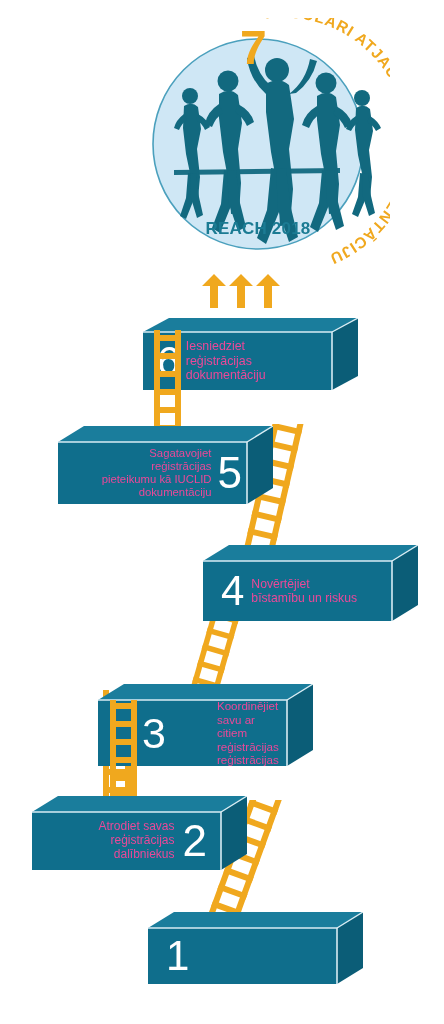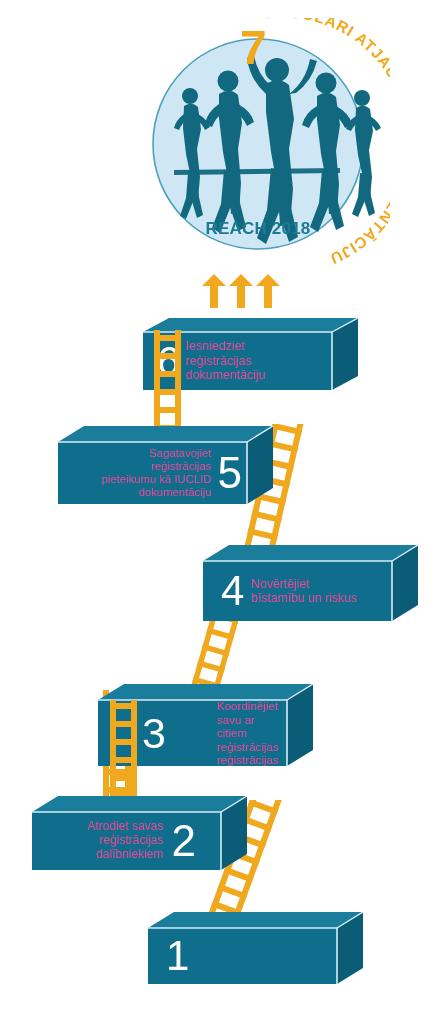--- a/index.html
+++ b/index.html
@@ -308,25 +308,25 @@
   </svg>
 
   <div class="step right-num" style="left:32px;top:796px;width:215px;height:82px;">
     <svg class="box-svg" width="215" height="82" viewBox="0 0 215 82">
       <polygon points="0,16 26,0 215,0 189,16" fill="#1a7d9c"></polygon>
       <polygon points="189,16 215,0 215,58 189,74" fill="#0b5d77"></polygon>
       <rect x="0" y="16" width="189" height="58" fill="#0f6e8c"></rect>
       <polyline points="0,16 189,16 189,74" fill="none" stroke="#d8ecf3" stroke-width="1.6"></polyline>
       <polyline points="189,16 215,0" fill="none" stroke="#d8ecf3" stroke-width="1.4"></polyline>
     </svg>
-    <div class="content" style="left:0px;top:16px;width:189px;height:58px;padding-right:26px;box-sizing:border-box;justify-content:flex-end;">
+    <div class="content" style="left:0px;top:16px;width:189px;height:58px;padding-right:15px;box-sizing:border-box;justify-content:flex-end;">
       <span class="ttl" style="font-size:12px;margin-right:8px;">
         <span>Atrodiet savas</span><br>
         <span>reģistrācijas</span><br>
-        <span>dalībniekiem</span>
+        <span>dalībniekus</span>
       </span>
       <span class="num" style="font-size:44px;">2</span>
     </div>
   </div>
 
   <div class="step left-num" style="left:148px;top:912px;width:215px;height:80px;">
     <svg class="box-svg" width="215" height="80" viewBox="0 0 215 80">
       <polygon points="0,16 26,0 215,0 189,16" fill="#1a7d9c"></polygon>
       <polygon points="189,16 215,0 215,56 189,72" fill="#0b5d77"></polygon>
       <rect x="0" y="16" width="189" height="56" fill="#0f6e8c"></rect>

